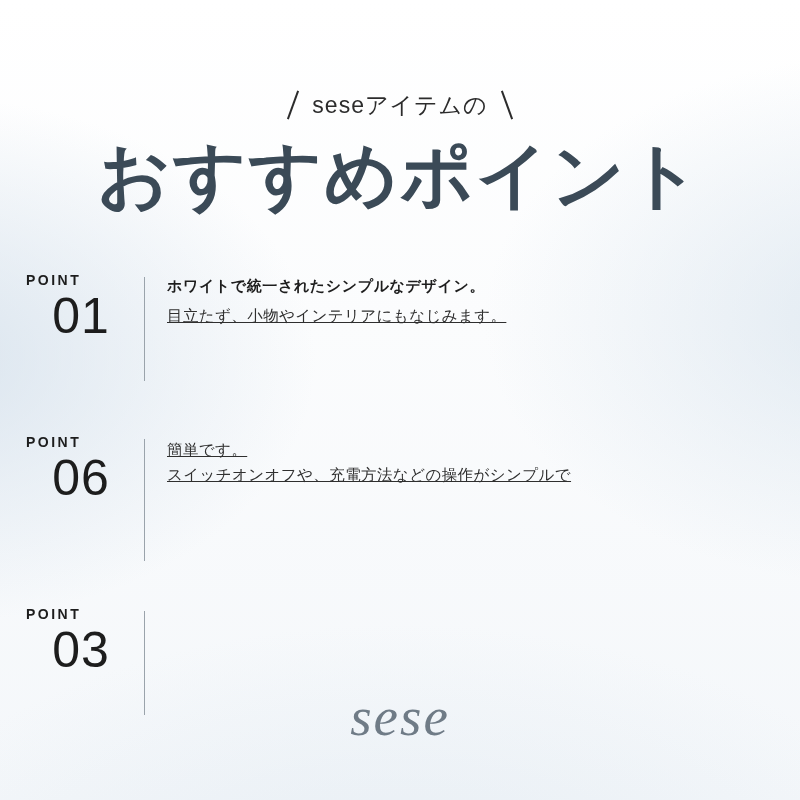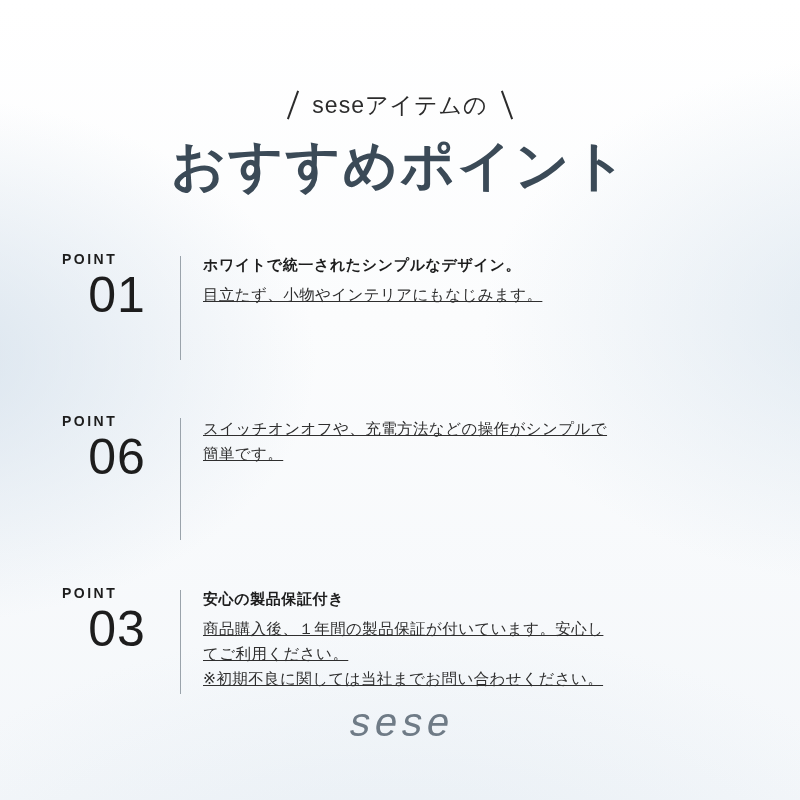--- a/index.html
+++ b/index.html
@@ -23,21 +23,21 @@
     background:
       radial-gradient(120% 70% at 50% 120%, rgba(214,226,236,0.55) 0%, rgba(255,255,255,0) 60%),
       radial-gradient(90% 60% at -10% 45%, rgba(206,220,233,0.75) 0%, rgba(255,255,255,0) 55%),
       radial-gradient(90% 60% at 110% 40%, rgba(208,222,234,0.6) 0%, rgba(255,255,255,0) 55%),
       linear-gradient(180deg, #ffffff 0%, #fbfcfd 40%, #f4f7fa 100%);
   }
 
   .inner {
     position: absolute;
     left: 0; right: 0; top: 0; bottom: 0;
-    padding: 0 62px;
+    padding: 0 26px;
     border-radius: 22px;
   }
 
   
   .eyebrow {
     margin-top: 88px;
     display: flex;
     align-items: center;
     justify-content: center;
     gap: 18px;
@@ -55,21 +55,21 @@
     font-size: 23px;
     letter-spacing: 1px;
     color: #2c2c2c;
     font-weight: 500;
     white-space: nowrap;
   }
 
   .headline {
     margin-top: 12px;
     text-align: center;
-    font-size: 54px;
+    font-size: 72px;
     line-height: 1.15;
     font-weight: 700;
     letter-spacing: 2px;
     color: #3b4a57;
   }
 
   
   .points {
     margin-top: 56px;
   }
@@ -140,23 +140,23 @@
   .point-03 { margin-bottom: 0; }
 
   
   .footer {
     position: absolute;
     left: 0; right: 0;
     bottom: 52px;
     text-align: center;
   }
   .logo {
-    font-family: Liberation Mono, monospace;
+    font-family: Liberation Serif, serif;
     font-style: italic;
-    font-size: 40px;
+    font-size: 55px;
     letter-spacing: 2px;
     color: #6f7b86;
     font-weight: 400;
   }
 </style>
 </head>
 <body>
 
 <div class="page">
   <div class="inner">
@@ -183,37 +183,31 @@
         </div>
       </div>
 
       <div class="point point-02">
         <div class="point-num">
           <div class="point-label">POINT</div>
           <div class="point-digits">06</div>
         </div>
         <div class="divider"></div>
         <div class="point-body">
+          <div class="point-desc">簡単です。</div>
           <div class="point-desc">スイッチオンオフや、充電方法などの操作がシンプルで</div>
-          <div class="point-desc">簡単です。</div>
         </div>
       </div>
 
       <div class="point point-03">
         <div class="point-num">
           <div class="point-label">POINT</div>
           <div class="point-digits">03</div>
         </div>
         <div class="divider"></div>
-        <div class="point-body">
-          <div class="point-title">安心の製品保証付き</div>
-          <div class="point-desc">商品購入後、１年間の製品保証が付いています。安心し</div>
-          <div class="point-desc">てご利用ください。</div>
-          <div class="point-desc">※初期不良に関しては当社までお問い合わせください。</div>
-        </div>
       </div>
 
     </div>
   </div>
 
   <div class="footer">
     <div class="logo">sese</div>
   </div>
 </div>
 

